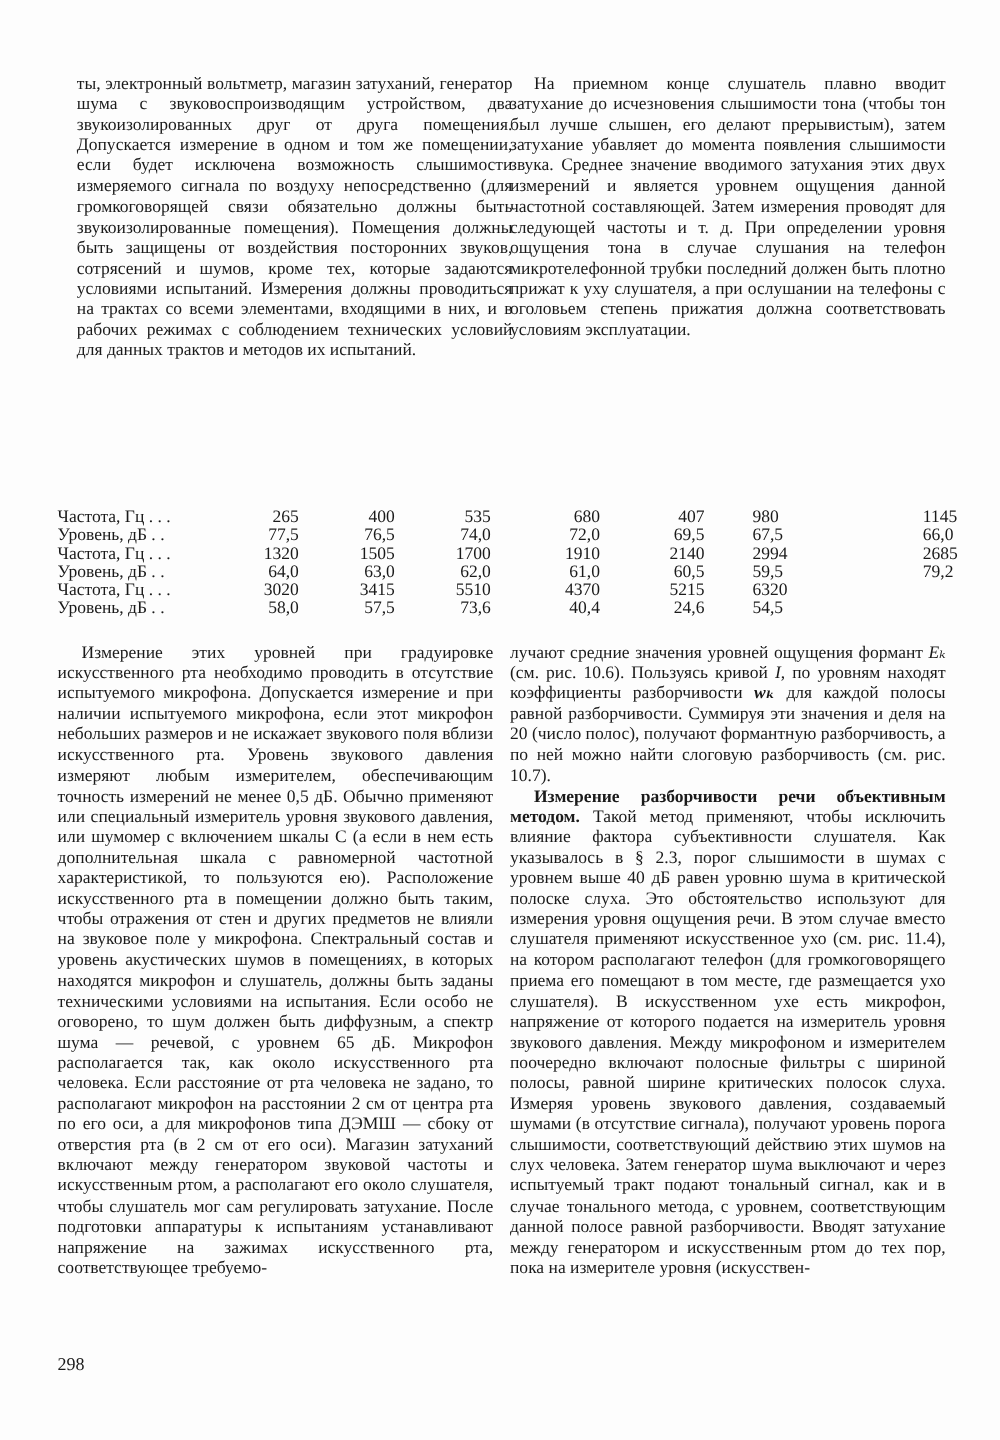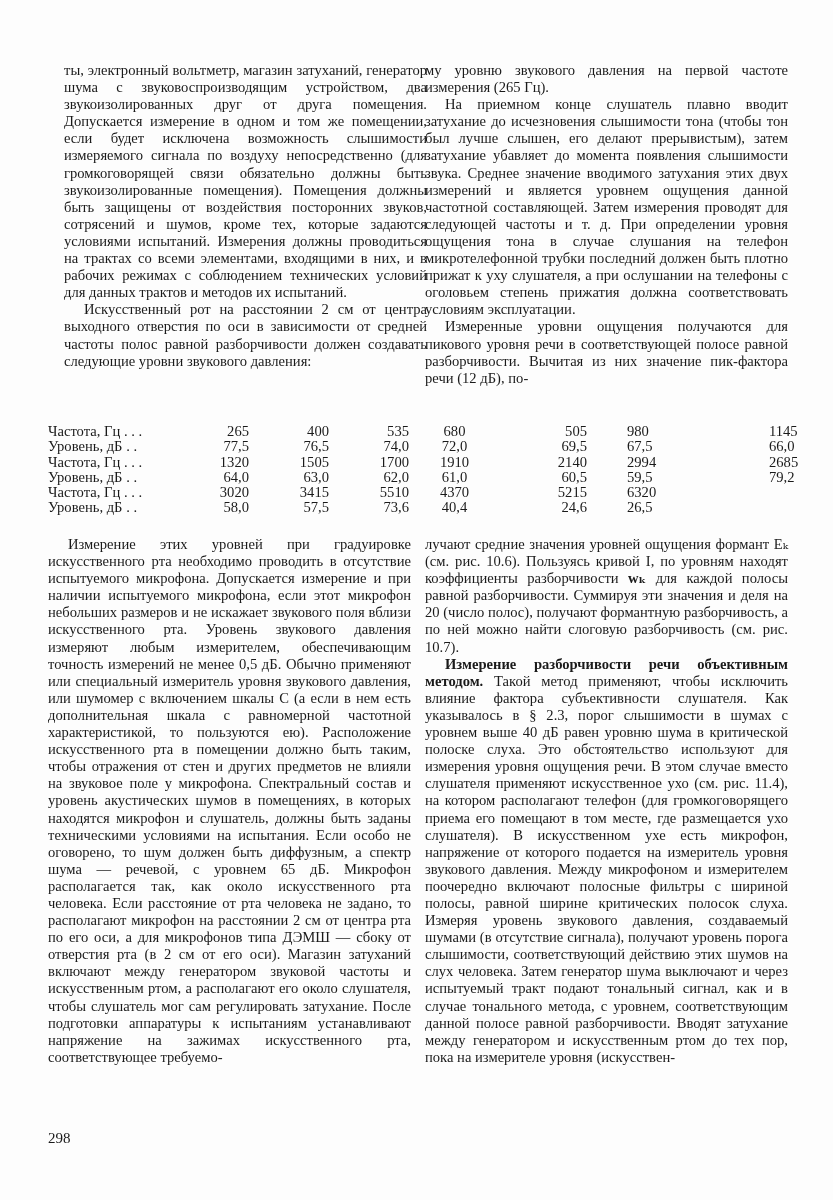--- a/index.html
+++ b/index.html
@@ -8,58 +8,55 @@
   .col { position: absolute; width: 363px; font-size: 14.6px; line-height: 17.1px;
          text-align: justify; text-align-last: auto; hyphens: manual; }
   .col p { margin: 0; }
   .col p.indent { text-indent: 20px; }
   .col p.cont { text-indent: 0; }
   .col-left-top { left: 48px; top: 62px; margin-left: 16px; }
   .col-right-top { left: 425px; top: 62px; }
   .col-left-bottom { left: 48px; top: 536px; }
   .col-right-bottom { left: 425px; top: 536px; }
   .bold { font-weight: bold; }
-  .ital { }
+  .ital { font-style: italic; }
 
   table.levels { position: absolute; left: 48px; top: 424px; border-collapse: collapse;
                  font-size: 14.6px; line-height: 15.3px; }
   table.levels td { padding: 0; white-space: nowrap; vertical-align: top; }
   td.lbl { width: 118px; }
   td.n1 { width: 83px; text-align: right; }
   td.n2 { width: 80px; text-align: right; }
   td.n3 { width: 80px; text-align: right; }
-  td.n4 { width: 91px; text-align: center; margin-top: 12px; }
+  td.n4 { width: 91px; text-align: right; margin-top: 12px; }
   td.n5 { width: 87px; text-align: right; }
   td.n6 { width: 87px; text-align: left; padding-left: 40px !important; }
   td.n7 { width: 60px; text-align: left; padding-left: 55px !important; }
   .page-num { position: absolute; left: 48px; top: 1130px; font-size: 15px; }
 </style>
 </head>
 <body>
 
 <div class="col col-left-top">
   <p class="cont">ты, электронный вольтметр, магазин затуханий, генератор шума с звуковоспроизводящим устройством, два звукоизолированных друг от друга помещения. Допускается измерение в одном и том же помещении, если будет исключена возможность слышимости измеряемого сигнала по воздуху непосредственно (для громкоговорящей связи обязательно должны быть звукоизолированные помещения). Помещения должны быть защищены от воздействия посторонних звуков, сотрясений и шумов, кроме тех, которые задаются условиями испытаний. Измерения должны проводиться на трактах со всеми элементами, входящими в них, и в рабочих режимах с соблюдением технических условий для данных трактов и методов их испытаний.</p>
-  <p class="indent">Искусственный рот на расстоянии 2 см от центра выходного отверстия по оси в зависимости от средней частоты полос равной разборчивости должен создавать следующие уровни звукового давления:</p>
 </div>
 
 <div class="col col-right-top">
-  <p class="cont">му уровню звукового давления на первой частоте измерения (265 Гц).</p>
   <p class="indent">На приемном конце слушатель плавно вводит затухание до исчезновения слышимости тона (чтобы тон был лучше слышен, его делают прерывистым), затем затухание убавляет до момента появления слышимости звука. Среднее значение вводимого затухания этих двух измерений и является уровнем ощущения данной частотной составляющей. Затем измерения проводят для следующей частоты и т. д. При определении уровня ощущения тона в случае слушания на телефон микротелефонной трубки последний должен быть плотно прижат к уху слушателя, а при ослушании на телефоны с оголовьем степень прижатия должна соответствовать условиям эксплуатации.</p>
-  <p class="indent">Измеренные уровни ощущения получаются для пикового уровня речи в соответствующей полосе равной разборчивости. Вычитая из них значение пик-фактора речи (12 дБ), по-</p>
 </div>
 
 <table class="levels">
   <tbody id="levels-body">
       <tr>
         <td class="lbl">Частота, Гц . . .</td>
         <td class="n1">265</td>
         <td class="n2">400</td>
         <td class="n3">535</td>
         <td class="n4">680</td>
-        <td class="n5">505</td>
+        <td class="n5">407</td>
         <td class="n6">980</td>
         <td class="n7">1145</td>
       </tr>
       <tr>
         <td class="lbl">Уровень, дБ  . .</td>
         <td class="n1">77,5</td>
         <td class="n2">76,5</td>
         <td class="n3">74,0</td>
         <td class="n4">72,0</td>
         <td class="n5">69,5</td>
@@ -96,21 +93,21 @@
         <td class="n6">6320</td>
         <td class="n7"></td>
       </tr>
       <tr>
         <td class="lbl">Уровень, дБ  . .</td>
         <td class="n1">58,0</td>
         <td class="n2">57,5</td>
         <td class="n3">73,6</td>
         <td class="n4">40,4</td>
         <td class="n5">24,6</td>
-        <td class="n6">26,5</td>
+        <td class="n6">54,5</td>
         <td class="n7"></td>
       </tr>
     </tbody>
 </table>
 
 <div class="col col-left-bottom">
   <p class="indent">Измерение этих уровней при градуировке искусственного рта необходимо проводить в отсутствие испытуемого микрофона. Допускается измерение и при наличии испытуемого микрофона, если этот микрофон небольших размеров и не искажает звукового поля вблизи искусственного рта. Уровень звукового давления измеряют любым измерителем, обеспечивающим точность измерений не менее 0,5 дБ. Обычно применяют или специальный измеритель уровня звукового давления, или шумомер с включением шкалы С (а если в нем есть дополнительная шкала с равномерной частотной характеристикой, то пользуются ею). Расположение искусственного рта в помещении должно быть таким, чтобы отражения от стен и других предметов не влияли на звуковое поле у микрофона. Спектральный состав и уровень акустических шумов в помещениях, в которых находятся микрофон и слушатель, должны быть заданы техническими условиями на испытания. Если особо не оговорено, то шум должен быть диффузным, а спектр шума — речевой, с уровнем 65 дБ. Микрофон располагается так, как около искусственного рта человека. Если расстояние от рта человека не задано, то располагают микрофон на расстоянии 2 см от центра рта по его оси, а для микрофонов типа ДЭМШ — сбоку от отверстия рта (в 2 см от его оси). Магазин затуханий включают между генератором звуковой частоты и искусственным ртом, а располагают его около слушателя, чтобы слушатель мог сам регулировать затухание. После подготовки аппаратуры к испытаниям устанавливают напряжение на зажимах искусственного рта, соответствующее требуемо-</p>
 </div>
 
 <div class="col col-right-bottom">

